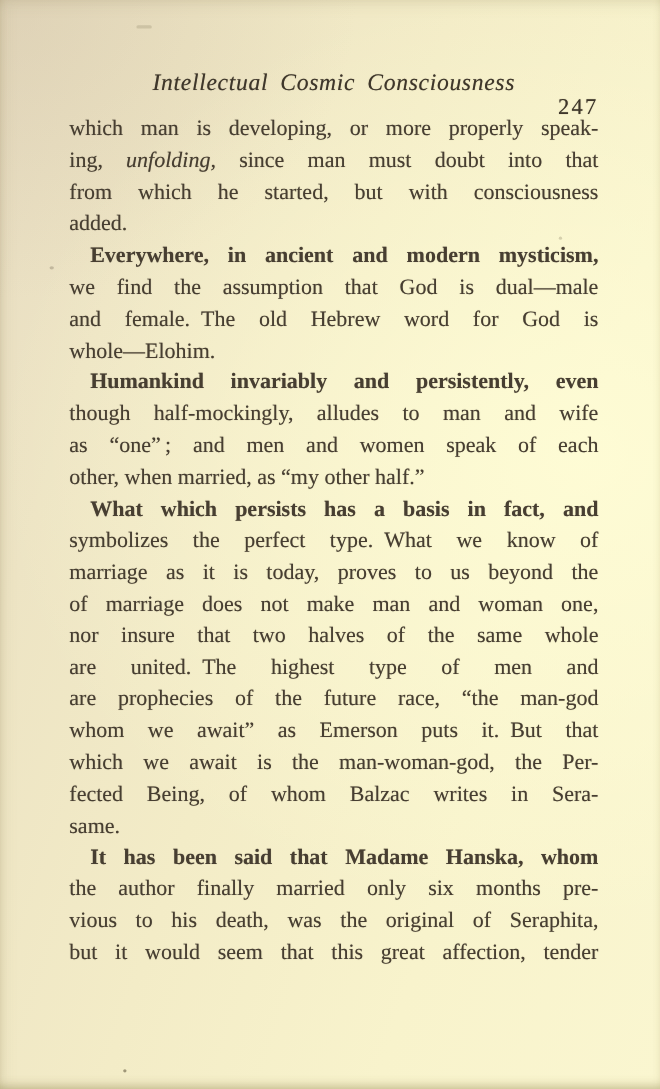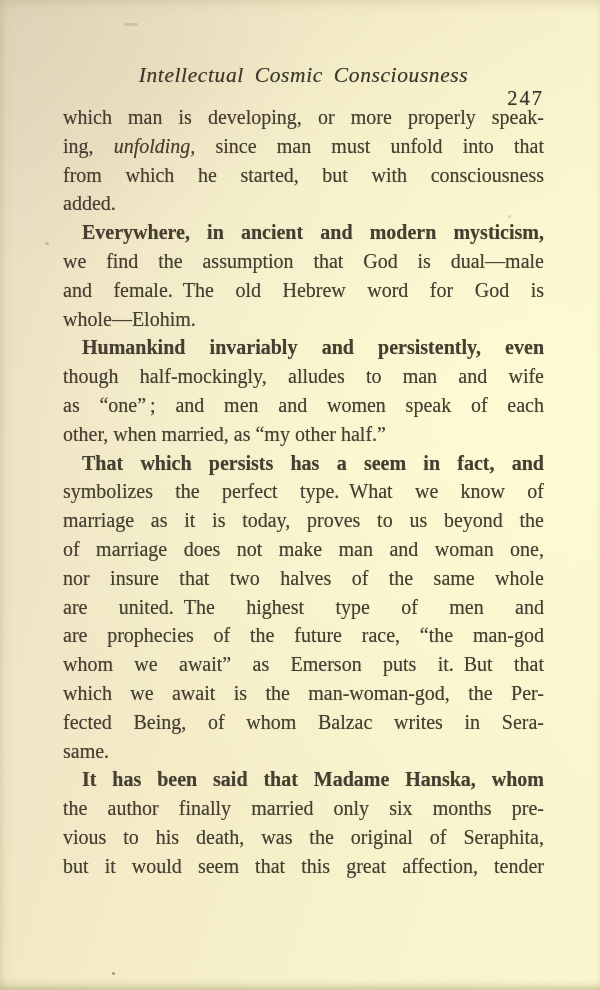--- a/index.html
+++ b/index.html
@@ -72,32 +72,32 @@
 <body>
 
 <div class="page">
   <div class="header">
     <span class="title">Intellectual Cosmic Consciousness</span>
     <span class="pagenum">247</span>
   </div>
 
   <div class="body">
       <div class="line"><span>which man is developing, or more properly speak-</span></div>
-      <div class="line"><span>ing, </span><em>unfolding,</em><span> since man must unfold into that</span></div>
+      <div class="line"><span>ing, </span><em>unfolding,</em><span> since man must doubt into that</span></div>
       <div class="line"><span>from which he started, but with consciousness</span></div>
       <div class="line last"><span>added.</span></div>
       <div class="line indent"><span>Everywhere, in ancient and modern mysticism,</span></div>
       <div class="line"><span>we find the assumption that God is dual—male</span></div>
       <div class="line"><span>and female. The old Hebrew word for God is</span></div>
       <div class="line last"><span>whole—Elohim.</span></div>
       <div class="line indent"><span>Humankind invariably and persistently, even</span></div>
       <div class="line"><span>though half-mockingly, alludes to man and wife</span></div>
       <div class="line"><span>as “one” ; and men and women speak of each</span></div>
       <div class="line last"><span>other, when married, as “my other half.”</span></div>
-      <div class="line indent"><span>That which persists has a seem in fact, and</span></div>
+      <div class="line indent"><span>What which persists has a basis in fact, and</span></div>
       <div class="line"><span>symbolizes the perfect type. What we know of</span></div>
       <div class="line"><span>marriage as it is today, proves to us beyond the</span></div>
       <div class="line"><span>of marriage does not make man and woman one,</span></div>
       <div class="line"><span>nor insure that two halves of the same whole</span></div>
       <div class="line"><span>are united. The highest type of men and</span></div>
       <div class="line"><span>are prophecies of the future race, “the man-god</span></div>
       <div class="line"><span>whom we await” as Emerson puts it. But that</span></div>
       <div class="line"><span>which we await is the man-woman-god, the Per-</span></div>
       <div class="line"><span>fected Being, of whom Balzac writes in Sera-</span></div>
       <div class="line last"><span>same.</span></div>

